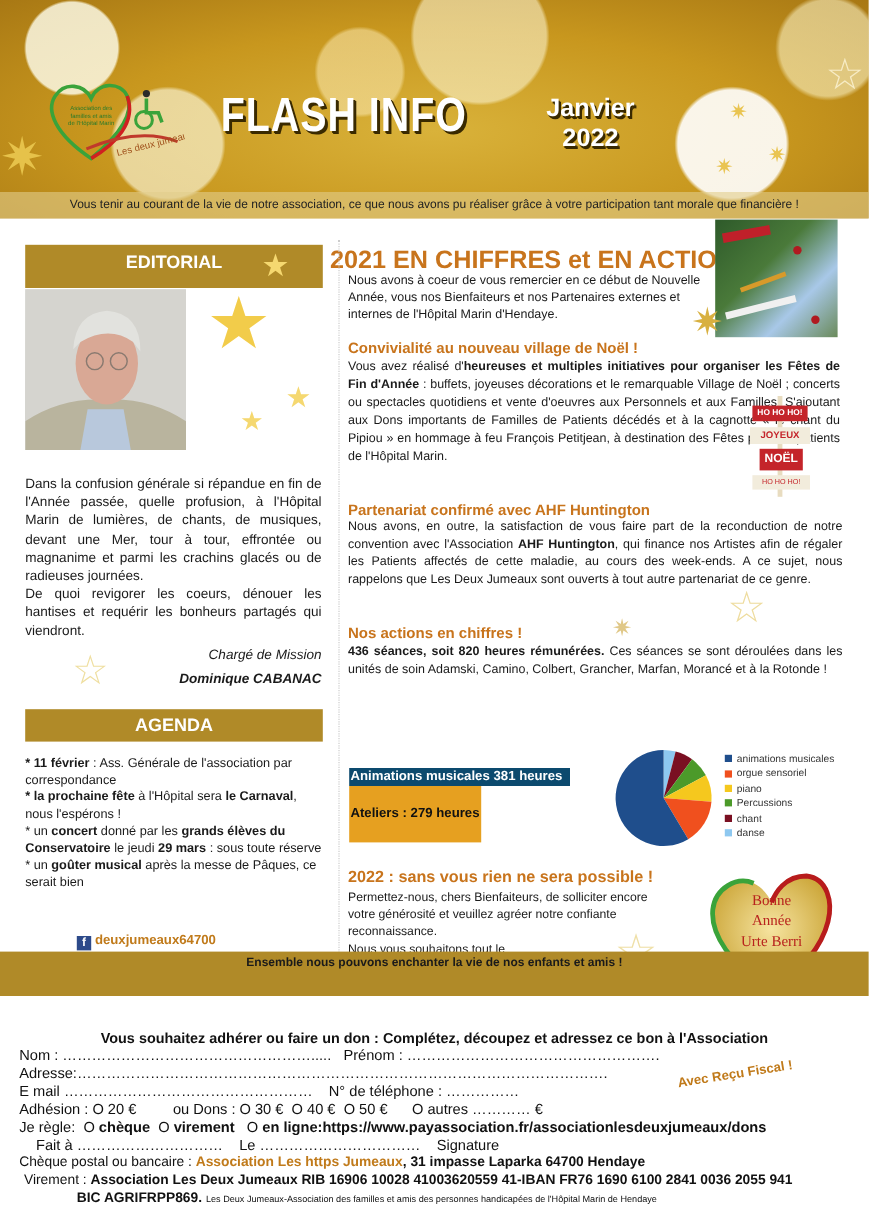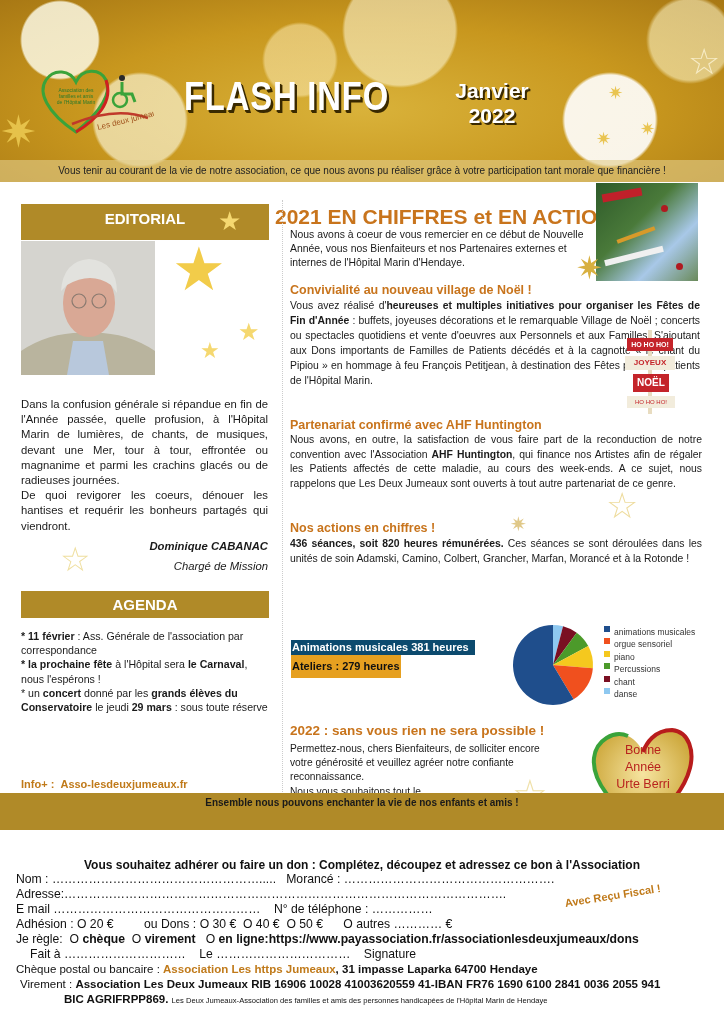--- a/index.html
+++ b/index.html
@@ -18,21 +18,21 @@
  transform:scaleX(.82);transform-origin:left;text-shadow:2px 2px 0 #3a2a00,3px 3px 0 #3a2a00}
 .date{position:absolute;left:452px;top:78px;width:80px;text-align:center;font-weight:bold;font-size:21px;line-height:25px;color:#fff;text-shadow:1px 1px 0 #3a2a00,2px 2px 0 #3a2a00}
 .tagline{position:absolute;left:0;top:160px;width:724px;height:22px;background:rgba(225,205,140,.6);text-align:center;font-size:10px;line-height:22px;color:#222}
 .star{position:absolute;color:#e8c970;font-size:28px;line-height:1}
 .sec-bar{position:absolute;background:#b08a28;color:#fff;font-weight:bold;text-align:center}
 .photo{position:absolute;left:21px;top:241px;width:134px;height:134px;background:linear-gradient(180deg,#d8d8d4 0%,#c9c6c0 100%);overflow:hidden}
 .p{position:absolute;font-size:11.3px;line-height:15.2px;text-align:justify}
 .h2{position:absolute;color:#c8741c;font-weight:bold}
 .agenda p{margin:0}
 .pie-legend{position:absolute;left:604px;top:626px;font-size:8.5px;line-height:12.4px;color:#333}
-.pie-legend div{display:flex;align-items:flex-start}
+.pie-legend div{display:flex;align-items:center}
 .sw{display:inline-block;width:6px;height:6px;margin-right:4px}
 .form{position:absolute;left:0;top:858px;width:724px;font-size:12.2px;line-height:15.4px;color:#111}
 .form .row{position:absolute;white-space:nowrap}
 </style>
 </head>
 <body>
 
 <div class="banner">
   <svg class="logo" viewBox="0 0 118 74">
     <path d="M40 70 C10 50 2 30 10 18 C18 6 34 8 40 20 C46 6 64 6 70 18 C76 32 64 50 40 70Z" fill="none" stroke="#3aa33a" stroke-width="3"></path>
@@ -75,32 +75,32 @@
 <div class="star" style="left:218px;top:208px;font-size:26px;color:#f5d870">★</div>
 <div class="star" style="left:238px;top:320px;font-size:24px;color:#f5d870">★</div>
 <div class="star" style="left:200px;top:340px;font-size:22px;color:#f5d870">★</div>
 <div class="star" style="left:60px;top:542px;font-size:34px;color:#efdfa0">☆</div>
 
 <div class="p" style="left:21px;top:397px;width:247px">
   <div>Dans la confusion générale si répandue en fin de l'Année passée, quelle profusion, à l'Hôpital Marin de lumières, de chants, de musiques, devant une Mer, tour à tour, effrontée ou magnanime et parmi les crachins glacés ou de radieuses journées.</div>
   <div>De quoi revigorer les coeurs, dénouer les hantises et requérir les bonheurs partagés qui viendront.</div>
 </div>
 <div style="position:absolute;left:21px;top:536px;width:247px;text-align:right;font-size:11.3px;line-height:20px;font-style:italic">
+  <div>Chargé de Mission</div>
   <div style="font-weight:bold">Dominique CABANAC</div>
-  <div>Chargé de Mission</div>
 </div>
 
 <div class="sec-bar" style="left:21px;top:591px;width:248px;height:27px;font-size:15px;line-height:27px">AGENDA</div>
 <div class="agenda" style="position:absolute;left:21px;top:629px;width:249px;font-size:10.6px;line-height:14.2px">
   <p><b>* 11 février</b><span> : Ass. Générale de l'association par correspondance</span></p>
   <p><b>* la prochaine fête</b><span> à l'Hôpital sera </span><b>le Carnaval</b><span>, nous l'espérons !</span></p>
   <p><span>* un </span><b>concert</b><span> donné par les </span><b>grands élèves du Conservatoire</b><span> le jeudi </span><b>29 mars</b><span> : sous toute réserve</span></p>
+  <p><span>* un </span><b>goûter musical</b><span> après la messe de Pâques, ce serait bien</span></p>
 </div>
 <div style="position:absolute;left:21px;top:776px;font-size:11px;font-weight:bold;color:#c07a1a;line-height:16px">
-  <div><span>Info+ :</span>&nbsp;&nbsp;<span>Asso-lesdeuxjumeaux.fr</span></div>
   <div style="padding-left:43px"><span style="display:inline-block;width:12px;height:12px;background:#2d4a8a;color:#fff;font-size:10px;line-height:12px;text-align:center;vertical-align:-1px">f</span>&nbsp;<span>deuxjumeaux64700</span></div>
   <div style="padding-left:43px;font-size:8.5px">@ associationlesdeuxjumeaux@gmail.com</div>
 </div>
 
 <div class="h2" style="left:275px;top:205px;font-size:21px">2021 EN CHIFFRES et EN ACTIONS !</div>
 <div style="position:absolute;left:596px;top:183px;width:102px;height:98px;background:linear-gradient(135deg,#2e5a2a 0%,#4a7a3a 40%,#a8c8e8 70%,#6a8a5a 100%);overflow:hidden">
   <div style="position:absolute;left:6px;top:8px;width:40px;height:8px;background:#c0202a;transform:rotate(-10deg)"></div>
   <div style="position:absolute;left:8px;top:70px;width:60px;height:6px;background:#f0f0f0;transform:rotate(-14deg)"></div>
   <div style="position:absolute;left:20px;top:50px;width:40px;height:4px;background:#d89a2a;transform:rotate(-20deg)"></div>
   <div style="position:absolute;left:65px;top:22px;width:7px;height:7px;border-radius:50%;background:#b01a20"></div>
@@ -130,21 +130,21 @@
 <div class="star" style="left:606px;top:488px;font-size:36px;color:#eedc9e">☆</div>
 <div class="star" style="left:510px;top:514px;font-size:20px;color:#e0c888">✷</div>
 
 <div class="h2" style="left:290px;top:521px;font-size:12.5px">Nos actions en chiffres !</div>
 <div class="p" style="left:290px;top:537px;width:412px;font-size:10.4px;line-height:14.6px">
   <div><b>436 séances, soit 820 heures rémunérées.</b><span> Ces séances se sont déroulées dans les unités de soin Adamski, Camino, Colbert, Grancher, Marfan, Morancé et à la Rotonde !</span></div>
 </div>
 
 <div style="position:absolute;left:291px;top:640px;font-size:11px;font-weight:bold;line-height:15px">
   <div><span style="background:#0c4a6e;color:#fff;padding:0 6px 0 1px;display:inline-block">Animations musicales 381 heures</span></div>
-  <div><span style="background:#e6a020;color:#111;padding:4px 1px;display:inline-block">Ateliers : 279 heures</span></div>
+  <div><span style="background:#e6a020;color:#111;padding:16px 1px;display:inline-block">Ateliers : 279 heures</span></div>
 </div>
 
 <svg style="position:absolute;left:512px;top:624px" width="82" height="82" viewBox="-41 -41 82 82">
   <g id="pie">
       <path d="M0 0 L2.4492935982947065e-15 -40 A40 40 0 0 1 10.045919487243168 -38.71794805585425Z" fill="#8ec8f0"></path>
       <path d="M0 0 L10.045919487243168 -38.71794805585425 A40 40 0 0 1 23.716317162185618 -32.21081030124235Z" fill="#7a0f22"></path>
       <path d="M0 0 L23.716317162185618 -32.21081030124235 A40 40 0 0 1 35.25813453790328 -18.890842990907313Z" fill="#4c9a2a"></path>
       <path d="M0 0 L35.25813453790328 -18.890842990907313 A40 40 0 0 1 39.8741910380777 3.169998274271533Z" fill="#f5c81e"></path>
       <path d="M0 0 L39.8741910380777 3.169998274271533 A40 40 0 0 1 20.547095662936258 34.31933652939908Z" fill="#f0501e"></path>
       <path d="M0 0 L20.547095662936258 34.31933652939908 A40 40 0 1 1 -7.347880794884118e-15 -40Z" fill="#1f4e8c"></path>
@@ -189,35 +189,35 @@
     <defs>
         <radialGradient id="hg" cx="50%" cy="45%" r="60%">
           <stop offset="0" stop-color="#f6e4a0"></stop>
           <stop offset="1" stop-color="#c9a232"></stop>
         </radialGradient>
       </defs>
     <path d="M55 106 C20 80 4 56 6 36 C8 18 26 8 40 14 C48 18 52 24 55 30 C58 22 66 8 84 8 C102 10 106 30 102 46 C96 70 76 90 55 106Z" fill="url(#hg)"></path>
     <path d="M55 106 C20 80 4 56 6 36 C8 18 26 8 40 14" fill="none" stroke="#3aa33a" stroke-width="4"></path>
     <path d="M55 30 C58 22 66 8 84 8 C102 10 106 30 102 46 C96 70 76 90 55 106" fill="none" stroke="#b81c1c" stroke-width="4"></path>
   </svg>
-  <div style="position:absolute;left:0;top:20px;width:110px;text-align:center;font-family:Liberation Sans, sans-serif;font-size:12.5px;line-height:17px;color:#b8231d">
+  <div style="position:absolute;left:0;top:20px;width:110px;text-align:center;font-family:Liberation Serif, serif;font-size:12.5px;line-height:17px;color:#b8231d">
     <div>Bonne</div>
     <div>Année</div>
     <div>Urte Berri</div>
     <div>On</div>
   </div>
 </div>
 
 <div style="position:absolute;left:282px;top:200px;width:1px;height:630px;border-left:1px dotted #ccc"></div>
 
 <div class="sec-bar" style="left:0;top:793px;width:724px;height:37px;font-size:10px;line-height:19px;color:#1a1a1a">Ensemble nous pouvons enchanter la vie de nos enfants et amis !</div>
 
 <div class="form">
   <div class="row" style="left:0;width:724px;text-align:center;top:0;font-weight:bold;font-size:12px">Vous souhaitez adhérer ou faire un don : Complétez, découpez et adressez ce bon à l'Association</div>
-  <div class="row" style="left:16px;top:14px"><span>Nom :</span> <span>…………………………………………….....</span>&nbsp;&nbsp;&nbsp;<span>Morancé :</span> <span>…………………………………………….</span></div>
+  <div class="row" style="left:16px;top:14px"><span>Nom :</span> <span>…………………………………………….....</span>&nbsp;&nbsp;&nbsp;<span>Prénom :</span> <span>…………………………………………….</span></div>
   <div class="row" style="left:16px;top:29px"><span>Adresse:</span><span>……………………………………………………………………………………………….</span></div>
   <div class="row" style="left:16px;top:44px"><span>E mail</span> <span>……………………………………………</span>&nbsp;&nbsp;&nbsp;&nbsp;<span>N° de téléphone :</span> <span>……………</span></div>
   <div class="row" style="left:565px;top:38px;color:#c07a1a;font-weight:bold;font-size:11px;transform:rotate(-9deg);transform-origin:left">Avec Reçu Fiscal !</div>
   <div class="row" style="left:16px;top:59px"><span>Adhésion :</span> <span>O  20 €</span>&nbsp;&nbsp;&nbsp;&nbsp;&nbsp;&nbsp;&nbsp;&nbsp;&nbsp;<span>ou Dons :</span> <span>O 30 €</span>&nbsp; <span>O 40 €</span>&nbsp; <span>O 50 €</span>&nbsp;&nbsp;&nbsp;&nbsp;&nbsp;&nbsp;<span>O autres ………… €</span></div>
   <div class="row" style="left:16px;top:74px"><span>Je règle:</span>&nbsp; O <b>chèque</b>&nbsp; O <b>virement</b>&nbsp;&nbsp; O <b>en ligne:https://www.payassociation.fr/associationlesdeuxjumeaux/dons</b></div>
   <div class="row" style="left:30px;top:89px"><span>Fait à</span> <span>…………………………</span>&nbsp;&nbsp;&nbsp;&nbsp;<span>Le</span> <span>……………………………</span>&nbsp;&nbsp;&nbsp;&nbsp;<span>Signature</span></div>
   <div class="row" style="left:16px;top:104px;font-size:11.5px"><span>Chèque postal ou bancaire :</span> <b style="color:#c07a1a">Association Les https Jumeaux</b><b>, 31 impasse Laparka 64700 Hendaye</b></div>
   <div class="row" style="left:20px;top:119px;font-size:11.5px"><span>Virement :</span> <b>Association Les Deux Jumeaux RIB 16906 10028 41003620559 41-IBAN FR76 1690 6100 2841 0036 2055 941</b></div>
   <div class="row" style="left:64px;top:134px;font-size:11.5px"><b>BIC AGRIFRPP869.</b> <span style="font-size:7.6px">Les Deux Jumeaux-Association des familles et amis des personnes handicapées de l'Hôpital Marin de Hendaye</span></div>
 </div>

